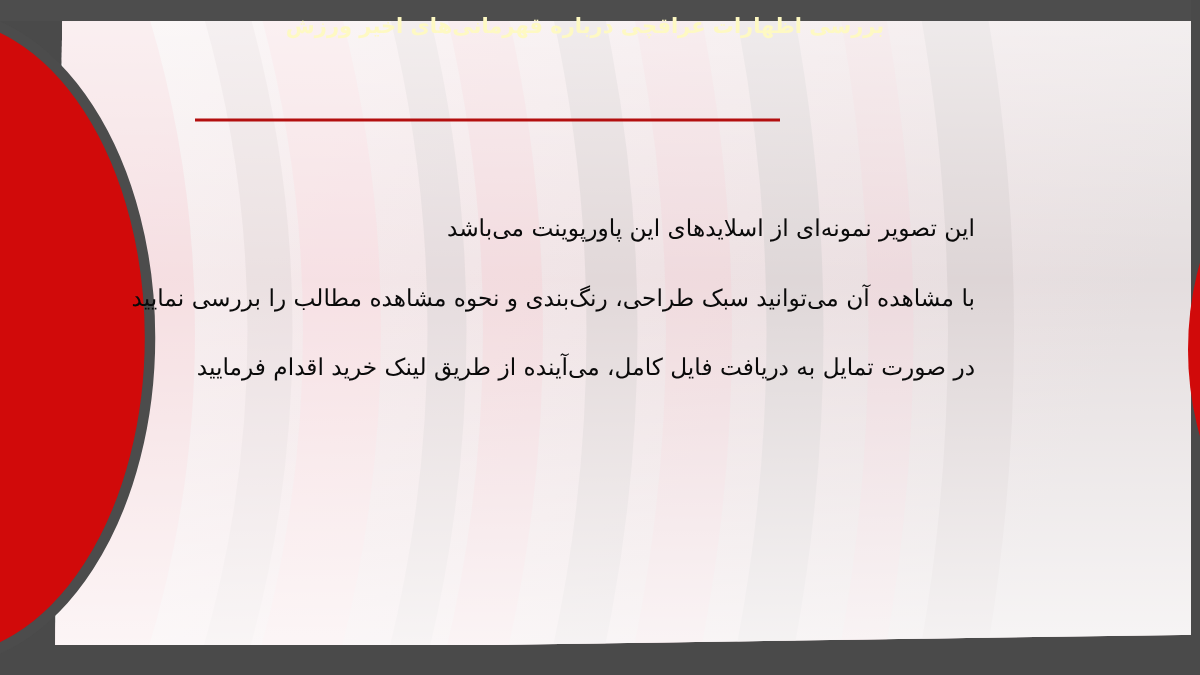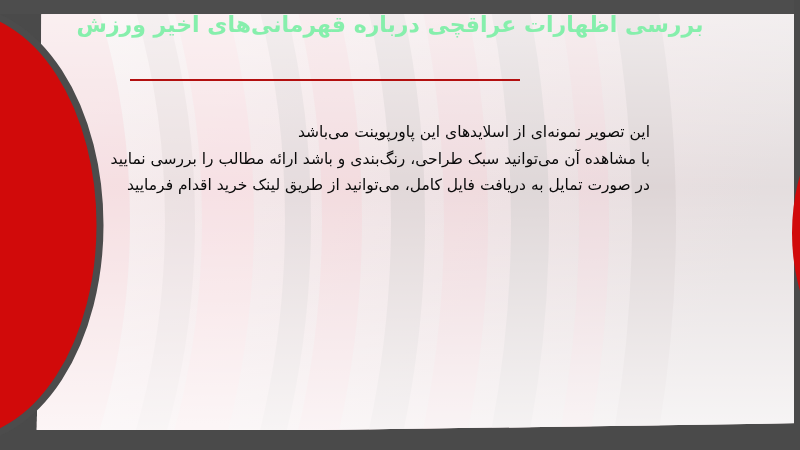--- a/index.html
+++ b/index.html
@@ -85,22 +85,22 @@
 
   
   .title-block {
     position: absolute;
     left: 60px;
     top: 8px;
     width: 660px;
     z-index: 6;
     direction: rtl;
     text-align: center;
-    color: #86efac;
-    font-size: 22px;
+    color: #fef9c3;
+    font-size: 14px;
     font-weight: bold;
     line-height: 1.50;
     letter-spacing: 0px;
   }
   .title-line { display: block; white-space: nowrap; }
 
   .title-rule {
     position: absolute;
     left: 130px;
     top: 79px;
@@ -116,21 +116,21 @@
     top: 119px;
     width: 620px;
     z-index: 6;
     direction: rtl;
     text-align: right;
     color: #0a0a0a;
     font-size: 15.5px;
     line-height: 1.72;
     font-weight: normal;
   }
-  .body-line { display: block; white-space: nowrap; }
+  .body-line { display: block; white-space: nowrap; margin-top: 20px; }
 </style>
 </head>
 <body>
 
 <div id="slide">
 
   <div class="frame-top"></div>
   <div class="frame-bottom"></div>
   <div class="frame-right"></div>
 
@@ -186,17 +186,17 @@
     </svg>
   </div>
 
   <div class="title-block">
     <span class="title-line">بررسی اظهارات عراقچی درباره قهرمانی‌های اخیر ورزش</span>
   </div>
   <div class="title-rule"></div>
 
   <div class="body-block">
     <span class="body-line">این تصویر نمونه‌ای از اسلایدهای این پاورپوینت می‌باشد</span>
-    <span class="body-line">با مشاهده آن می‌توانید سبک طراحی، رنگ‌بندی و باشد ارائه مطالب را بررسی نمایید</span>
-    <span class="body-line">در صورت تمایل به دریافت فایل کامل، می‌توانید از طریق لینک خرید اقدام فرمایید</span>
+    <span class="body-line">با مشاهده آن می‌توانید سبک طراحی، رنگ‌بندی و نحوه مشاهده مطالب را بررسی نمایید</span>
+    <span class="body-line">در صورت تمایل به دریافت فایل کامل، می‌آینده از طریق لینک خرید اقدام فرمایید</span>
   </div>
 
 </div>
 
 </body></html>

